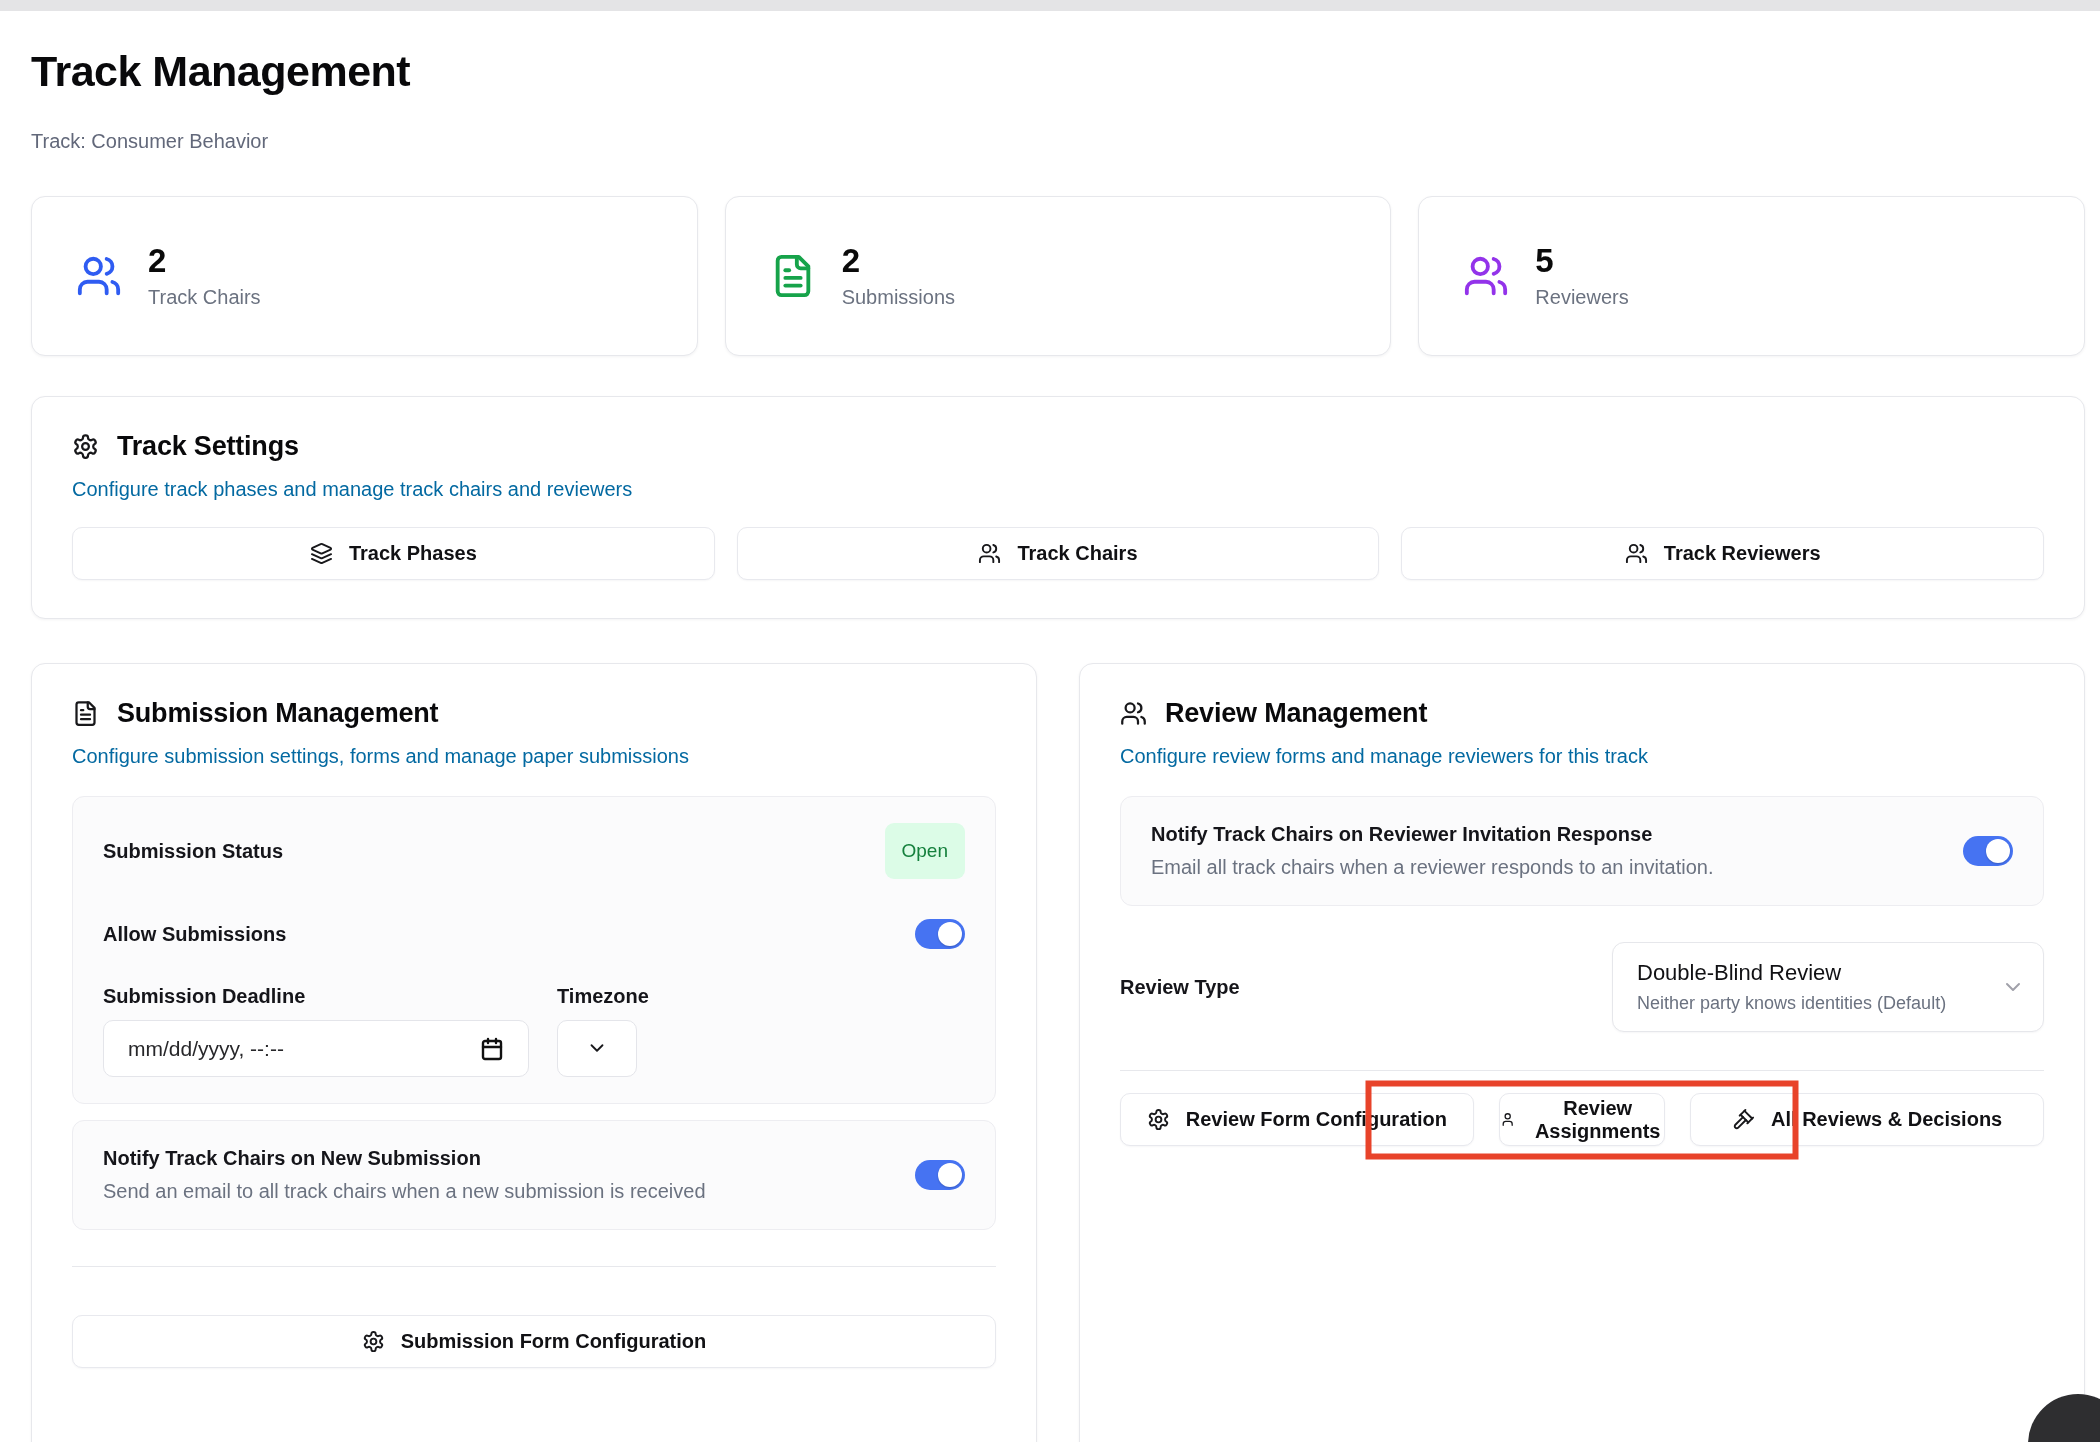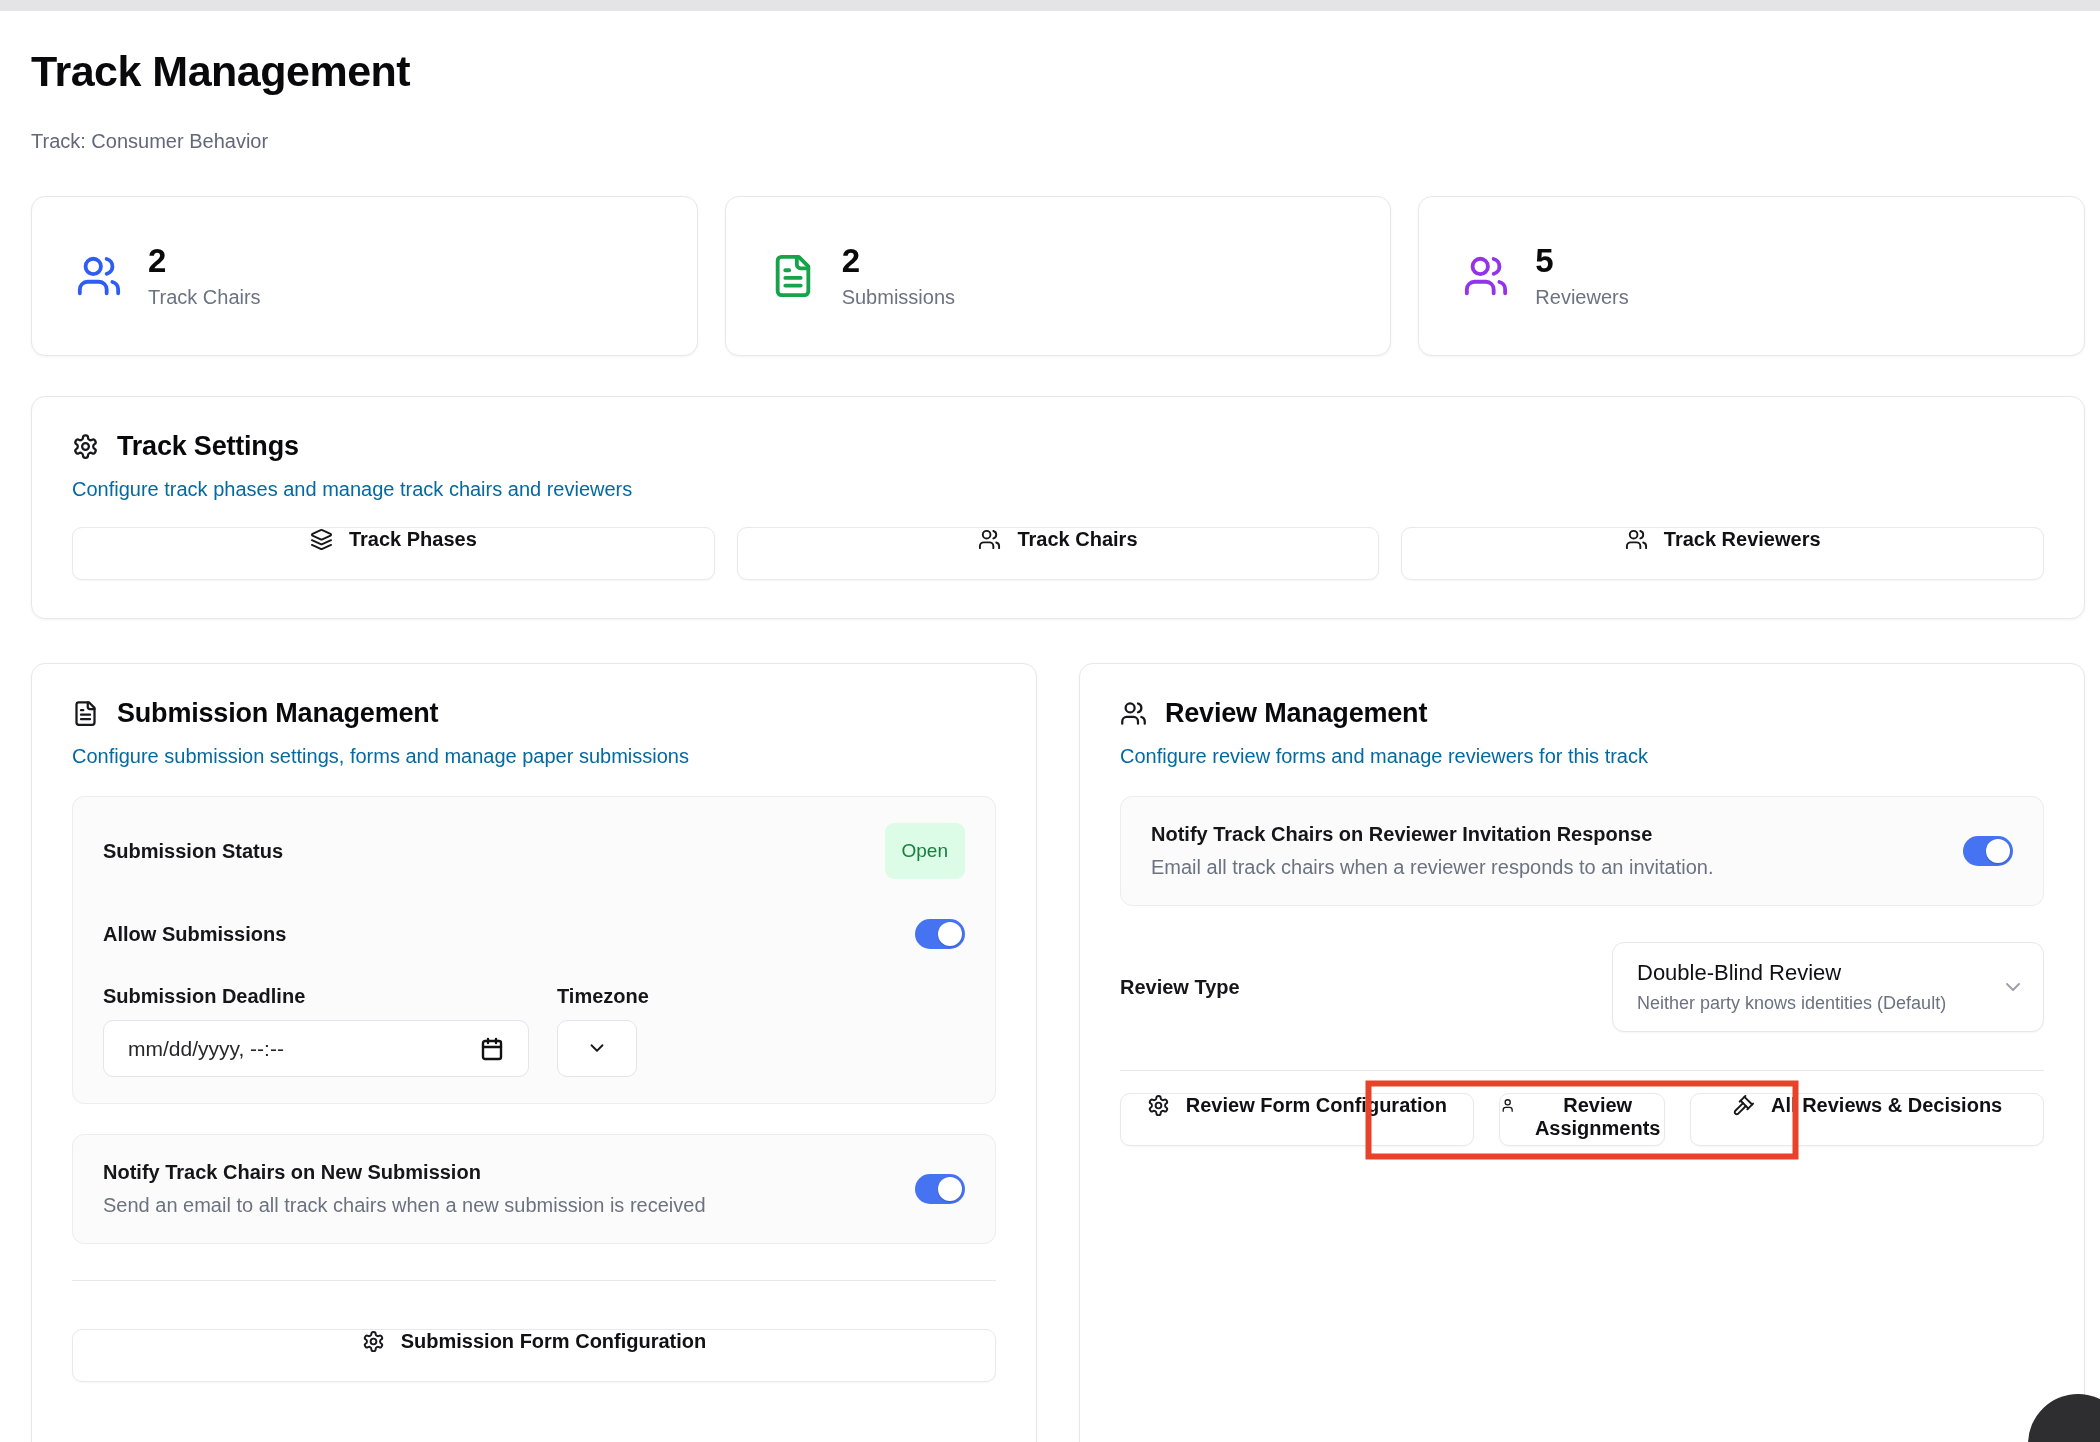--- a/index.html
+++ b/index.html
@@ -28,21 +28,21 @@
 
   .settings-card { margin-top: 40px; padding: 34px 40px 38px 40px; }
   .card-title-row { display: flex; align-items: center; gap: 18px; }
   .title-icon { width: 27px; height: 27px; display: inline-flex; color: #18181b; flex: 0 0 auto; }
   .title-icon svg { width: 100%; height: 100%; }
   .card-title { font-size: 27px; font-weight: 800; color: #09090b; letter-spacing: -0.2px; }
   .card-desc { margin-top: 16px; font-size: 20px; color: #0369a1; }
 
   .settings-buttons { margin-top: 26px; display: grid; grid-template-columns: 1fr 1fr 1fr; gap: 22px; }
 
-  .btn { display: flex; justify-content: center; gap: 16px; height: 53px;
+  .btn { display: flex; align-items: center; justify-content: center; gap: 16px; height: 53px;
     width: 100%; background: #fff; border: 1px solid #e8e9ee; border-radius: 10px;
     font-family: inherit; font-size: 20px; font-weight: 700; color: #111114; cursor: pointer;
     box-shadow: 0 1px 2px rgba(16,24,40,.04); }
   .btn-icon { width: 23px; height: 23px; display: inline-flex; color: #18181b; }
   .btn-icon svg { width: 100%; height: 100%; }
 
   
   .panels { margin-top: 44px; display: grid; grid-template-columns: 1fr 1fr; gap: 42px; }
   .panel { padding: 34px 40px; min-height: 860px; }
 
@@ -248,21 +248,21 @@
               <span class="btn-icon">
                   <svg viewBox="0 0 24 24" fill="none" stroke="currentColor" stroke-width="2" stroke-linecap="round" stroke-linejoin="round">
                     <path d="m6 9 6 6 6-6"></path>
                   </svg>
                 </span>
             </div>
           </div>
         </div>
       </div>
 
-      <div class="inner-box row-between" style="margin-top: 30px; gap: 30px;">
+      <div class="inner-box row-between" style="margin-top: 16px; gap: 30px;">
         <div>
           <div class="field-label">Notify Track Chairs on New Submission</div>
           <div class="sub-note">Send an email to all track chairs when a new submission is received</div>
         </div>
         <button class="toggle on">
             <span class="knob"></span>
           </button>
       </div>
 
       <hr class="divider">

